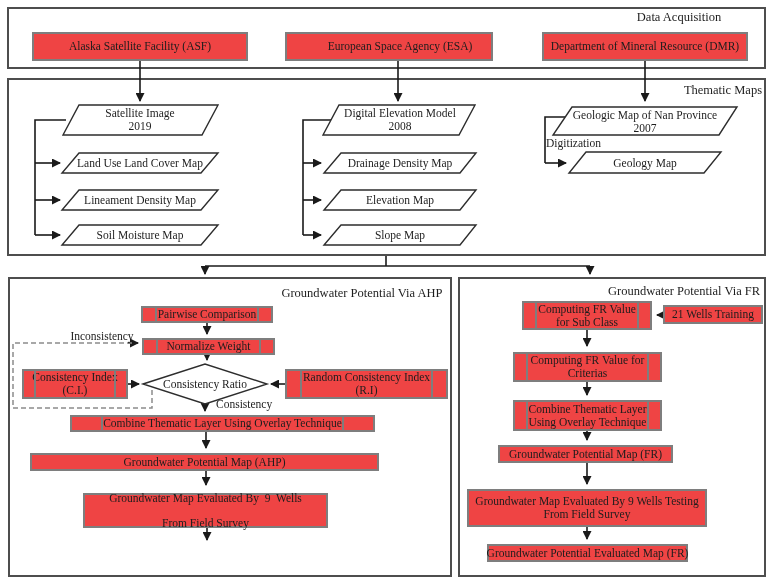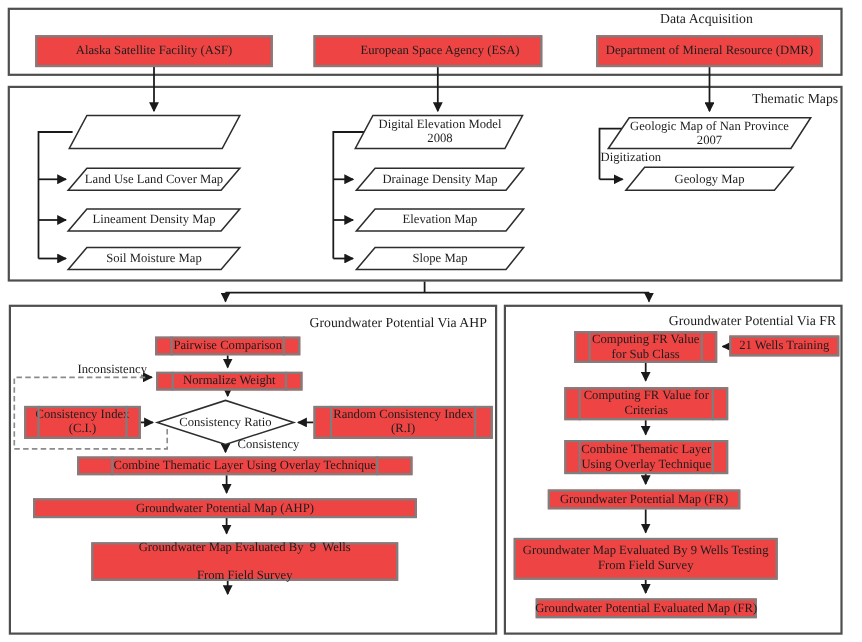--- a/index.html
+++ b/index.html
@@ -21,21 +21,21 @@
 </head>
 <body>
 
 <div id="canvas">
 
   <div class="section" style="left:7px;top:7px;width:759px;height:62px;"></div>
   <div class="section" style="left:7px;top:78px;width:759px;height:178px;"></div>
   <div class="section" style="left:8px;top:277px;width:444px;height:300px;"></div>
   <div class="section" style="left:458px;top:277px;width:308px;height:300px;"></div>
 
-  <div class="sec-title" style="left:600px;top:10px;width:158px;text-align:left;">Data Acquisition</div>
+  <div class="sec-title" style="left:600px;top:10px;width:158px;text-align:center;">Data Acquisition</div>
   <div class="sec-title" style="left:600px;top:83px;width:162px;text-align:right;">Thematic Maps</div>
   <div class="sec-title" style="left:280px;top:286px;width:164px;text-align:center;">Groundwater Potential Via AHP</div>
   <div class="sec-title" style="left:608px;top:284px;width:152px;text-align:center;">Groundwater Potential Via FR</div>
 
   <svg id="wires" width="784" height="584" viewBox="0 0 784 584">
     <defs>
       <marker id="ah" markerWidth="9" markerHeight="9" refX="8" refY="4.5" orient="auto" markerUnits="userSpaceOnUse">
         <path d="M0,0 L9,4.5 L0,9 z" fill="#1a1a1a"></path>
       </marker>
     </defs>
@@ -104,20 +104,24 @@
   <div class="box" style="left:32px;top:32px;width:216px;height:29px;">
     <span>Alaska Satellite Facility (ASF)</span>
     </div>
   <div class="box" style="left:285px;top:32px;width:208px;height:29px;padding-left:22px;">
     <span>European Space Agency (ESA)</span>
     </div>
   <div class="box" style="left:542px;top:32px;width:206px;height:29px;">
     <span>Department of Mineral Resource (DMR)</span>
     </div>
 
+  <div class="plabel" style="left:70px;top:106px;width:140px;height:28px;">
+    <span>Satellite Image</span>
+      <span>2019</span>
+    </div>
   <div class="plabel" style="left:70px;top:155px;width:140px;height:16px;">
     <span class="nowrap">Land Use Land Cover Map</span>
     </div>
   <div class="plabel" style="left:70px;top:192px;width:140px;height:16px;">
     <span class="nowrap">Lineament Density Map</span>
     </div>
   <div class="plabel" style="left:70px;top:227px;width:140px;height:16px;">
     <span class="nowrap">Soil Moisture Map</span>
     </div>
 
@@ -187,21 +191,21 @@
   <div class="box" style="left:70px;top:415px;width:305px;height:17px;">
     <i class="bar" style="left:29px;"></i>
       <i class="bar" style="right:29px;"></i>
     <span>Combine Thematic Layer Using Overlay Technique</span>
     </div>
 
   <div class="box" style="left:30px;top:453px;width:349px;height:18px;">
     <span>Groundwater Potential Map (AHP)</span>
     </div>
 
-  <div class="box" style="left:83px;top:493px;width:279px;height:35px;gap:12px;">
+  <div class="box" style="left:83px;top:493px;width:245px;height:35px;gap:12px;">
     <span>Groundwater Map Evaluated By  9  Wells</span>
       <span>From Field Survey</span>
     </div>
 
 
   <div class="box" style="left:522px;top:301px;width:130px;height:29px;">
     <i class="bar" style="left:11px;"></i>
       <i class="bar" style="right:11px;"></i>
     <span>Computing FR Value</span>
       <span>for Sub Class</span>

